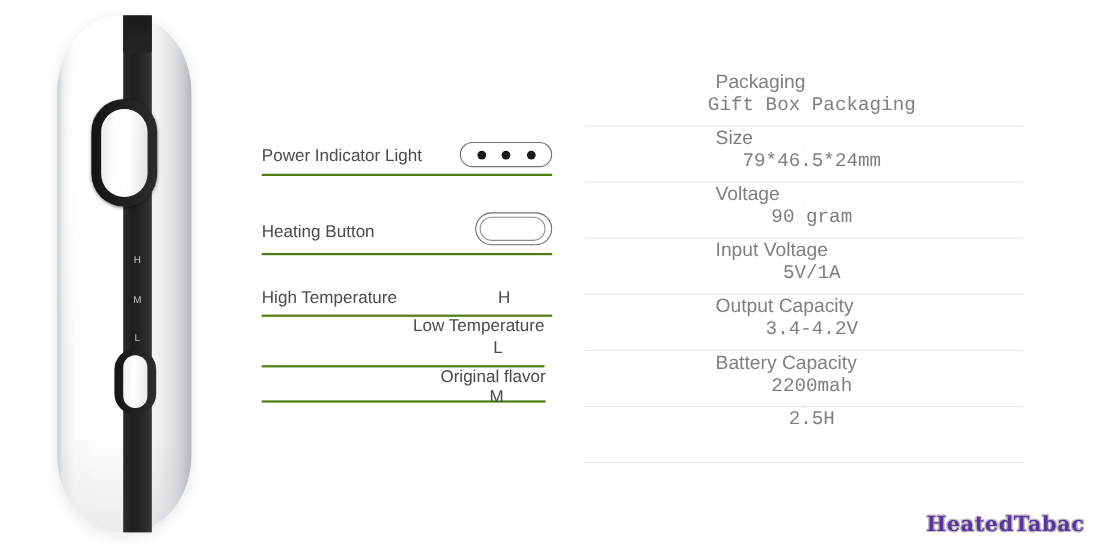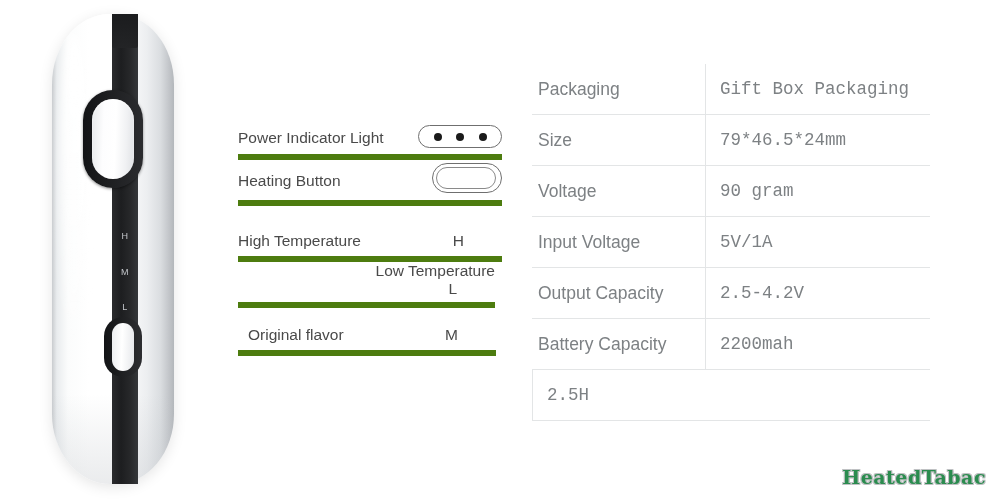--- a/index.html
+++ b/index.html
@@ -152,21 +152,21 @@
     position: absolute;
     left: 238px;
     top: 124px;
     width: 264px;
   }
   .lg-row {
     position: relative;
     display: flex;
     align-items: flex-end;
     justify-content: space-between;
-    border-bottom: 6px solid #4d7c0f;
+    border-bottom: 2px solid #4d7c0f;
   }
   .lg-label {
     font-family: "Liberation Sans", sans-serif;
     font-size: 15.5px;
     color: #4a4a4a;
     white-space: nowrap;
   }
   .lg-value {
     font-family: "Liberation Sans", sans-serif;
     font-size: 15.5px;
@@ -188,21 +188,21 @@
     background: #ffffff;
   }
   .ind-dot {
     width: 8px;
     height: 8px;
     border-radius: 50%;
     background: #1a1a1a;
   }
 
   
-  .lg-row.r2 { height: 46px; padding-bottom: 5px; }
+  .lg-row.r2 { height: 72px; padding-bottom: 5px; }
   .lg-row.r2 .lg-label { padding-bottom: 5px; }
   .heat-pill {
     position: relative;
     width: 70px;
     height: 30px;
     border: 1.4px solid #6f6f6f;
     border-radius: 15px;
     margin-bottom: 2px;
     background: #ffffff;
   }
@@ -212,41 +212,42 @@
     left: 3px; top: 3px;
     width: 58px;
     height: 20px;
     border: 1.4px solid #8a8a8a;
     border-radius: 11px;
   }
 
   
   .lg-row.r3 { height: 56px; padding-bottom: 6px; }
   .lg-row.r4 { height: 46px; padding-bottom: 6px; }
-  .lg-row.r5 { height: 48px; padding-bottom: 6px; }
+  .lg-row.r5 { height: 32px; padding-bottom: 6px; flex-direction: column; }
   .lg-row.r5 { width: 258px; }
   .lg-row.r4 { width: 257px; flex-direction: column; }
   .lg-row.r3 .lg-value,
   .lg-row.r4 .lg-value,
   .lg-row.r5 .lg-value { padding-right: 38px; }
   .lg-row.r5 .lg-label { padding-left: 10px; }
   .lg-row.r4 .lg-label { padding-left: 4px; }
 
   
   #spec-table {
     position: absolute;
     left: 532px;
     top: 64px;
     width: 398px;
   }
   .sp-row {
     display: flex;
     align-items: center;
     height: 51px;
     border-bottom: 1px solid #e3e5e6;
+    flex-direction: column;
   }
   .sp-row:last-child { border-bottom: 1px solid #e3e5e6; }
   .sp-key {
     width: 173px;
     padding-left: 6px;
     font-family: "Liberation Sans", sans-serif;
     font-size: 17.5px;
     color: #7d8184;
     white-space: nowrap;
   }
@@ -267,21 +268,21 @@
 
   
   #watermark {
     position: absolute;
     right: 14px;
     bottom: 12px;
     font-family: "DejaVu Serif", serif;
     font-weight: bold;
     font-size: 19px;
     letter-spacing: 0.5px;
-    color: #15803d;
+    color: #4c1d95;
     text-shadow:
       -1px -1px 0 #b9bbbd,  1px -1px 0 #b9bbbd,
       -1px  1px 0 #b9bbbd,  1px  1px 0 #b9bbbd,
        0px -1px 0 #b9bbbd,  0px  1px 0 #b9bbbd,
       -1px  0px 0 #b9bbbd,  1px  0px 0 #b9bbbd;
     opacity: 0.9;
   }
 </style>
 </head>
 <body>
@@ -363,21 +364,21 @@
 
     <div class="sp-row">
       <span class="sp-key">Input Voltage</span>
       <span class="sp-sep"></span>
       <span class="sp-val">5V/1A</span>
     </div>
 
     <div class="sp-row">
       <span class="sp-key">Output Capacity</span>
       <span class="sp-sep"></span>
-      <span class="sp-val">2.5-4.2V</span>
+      <span class="sp-val">3.4-4.2V</span>
     </div>
 
     <div class="sp-row">
       <span class="sp-key">Battery Capacity</span>
       <span class="sp-sep"></span>
       <span class="sp-val">2200mah</span>
     </div>
 
     <div class="sp-row">
       <span class="sp-sep"></span>

